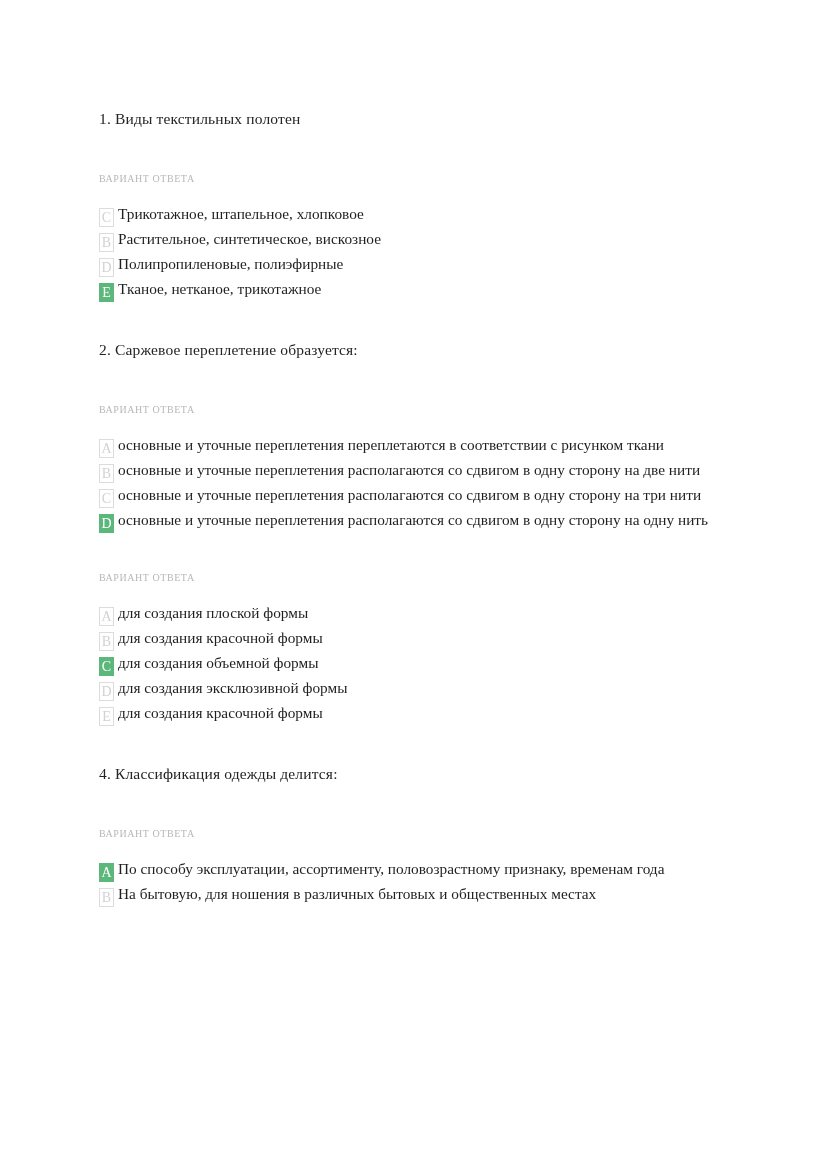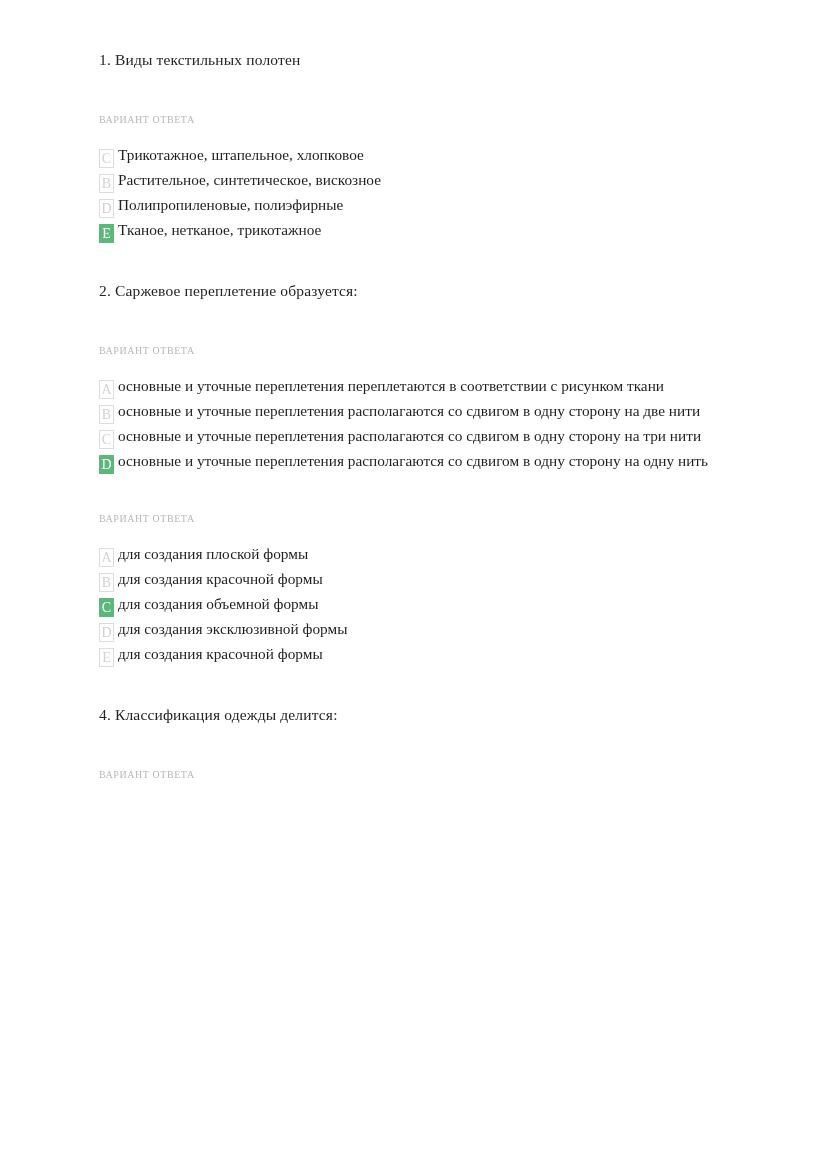--- a/index.html
+++ b/index.html
@@ -12,21 +12,21 @@
     height: 1170px;
     font-family: "Liberation Serif", "DejaVu Serif", serif;
     -webkit-font-smoothing: antialiased;
   }
   .page {
     width: 827px;
     height: 1170px;
     position: relative;
     background: #ffffff;
     box-sizing: border-box;
-    padding: 50px 105px 0 99px;
+    padding: 109px 105px 0 99px;
   }
   .quiz {
     width: 625px;
   }
   .question-block {
     margin: 0 0 38px 0;
   }
   .question-block:last-child {
     margin-bottom: 0;
   }
@@ -118,15 +118,19 @@
           <li class="option"><span class="badge unselected">A</span><span class="option-text">для создания плоской формы</span></li>
           <li class="option"><span class="badge unselected">B</span><span class="option-text">для создания красочной формы</span></li>
           <li class="option"><span class="badge selected">C</span><span class="option-text">для создания объемной формы</span></li>
           <li class="option"><span class="badge unselected">D</span><span class="option-text">для создания эксклюзивной формы</span></li>
           <li class="option"><span class="badge unselected">E</span><span class="option-text">для создания красочной формы</span></li>
         </ul>
       </div>
       <div class="question-block">
         <div class="question-title">4. Классификация одежды делится:</div>
         <div class="answer-label">ВАРИАНТ ОТВЕТА</div>
+        <ul class="options">
+          <li class="option"><span class="badge selected">A</span><span class="option-text">По способу эксплуатации, ассортименту, половозрастному признаку, временам года</span></li>
+          <li class="option"><span class="badge unselected">B</span><span class="option-text">На бытовую, для ношения в различных бытовых и общественных местах</span></li>
+        </ul>
       </div>
     </div>
 </div>
 
 </body></html>

